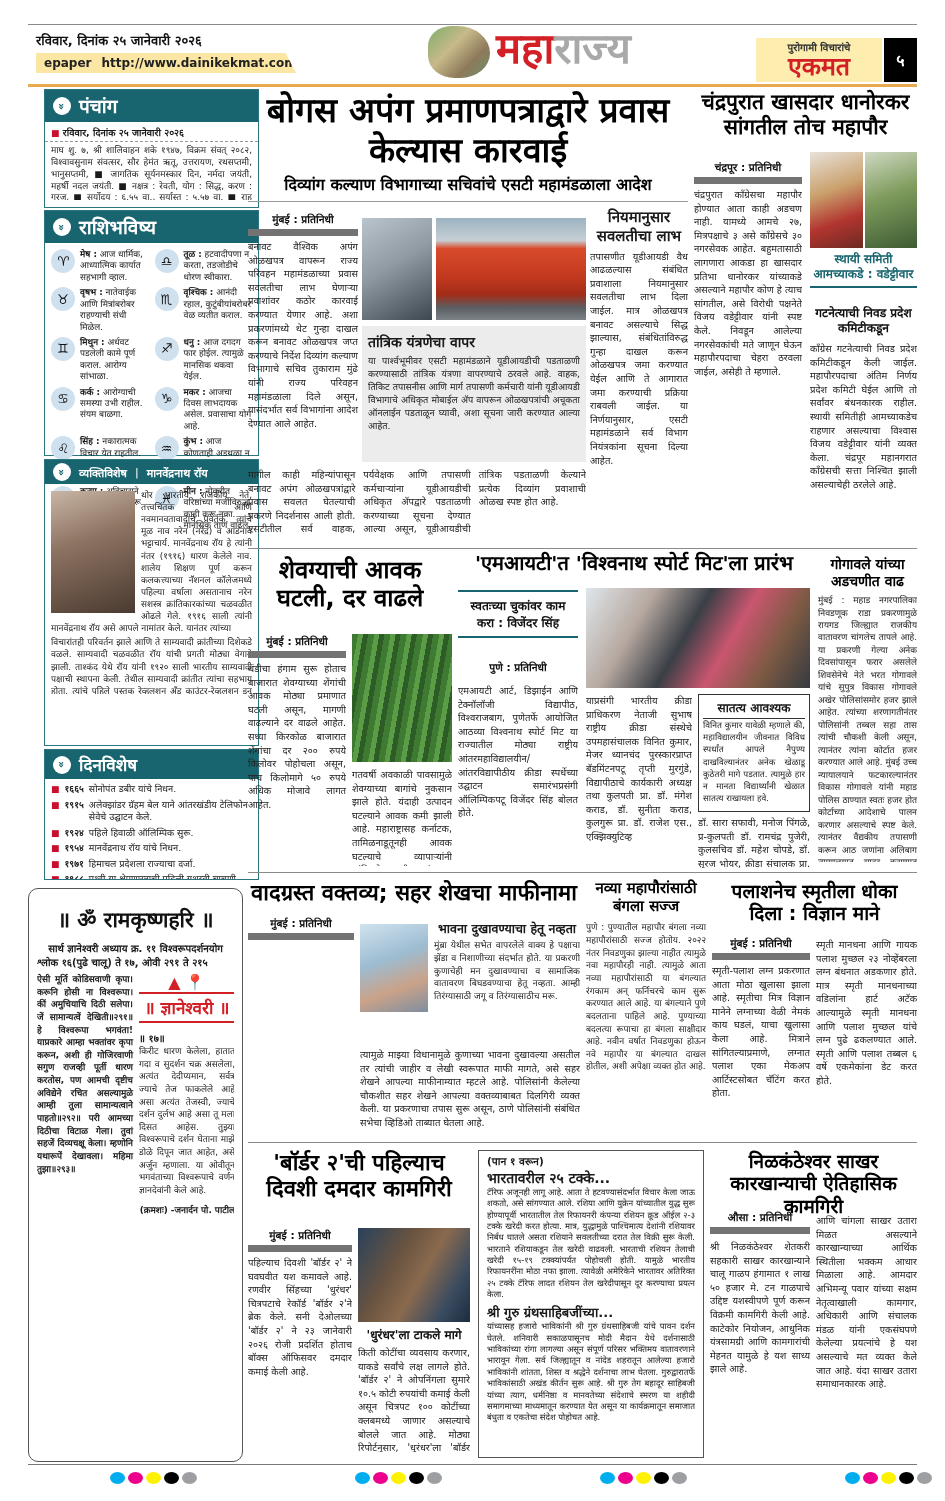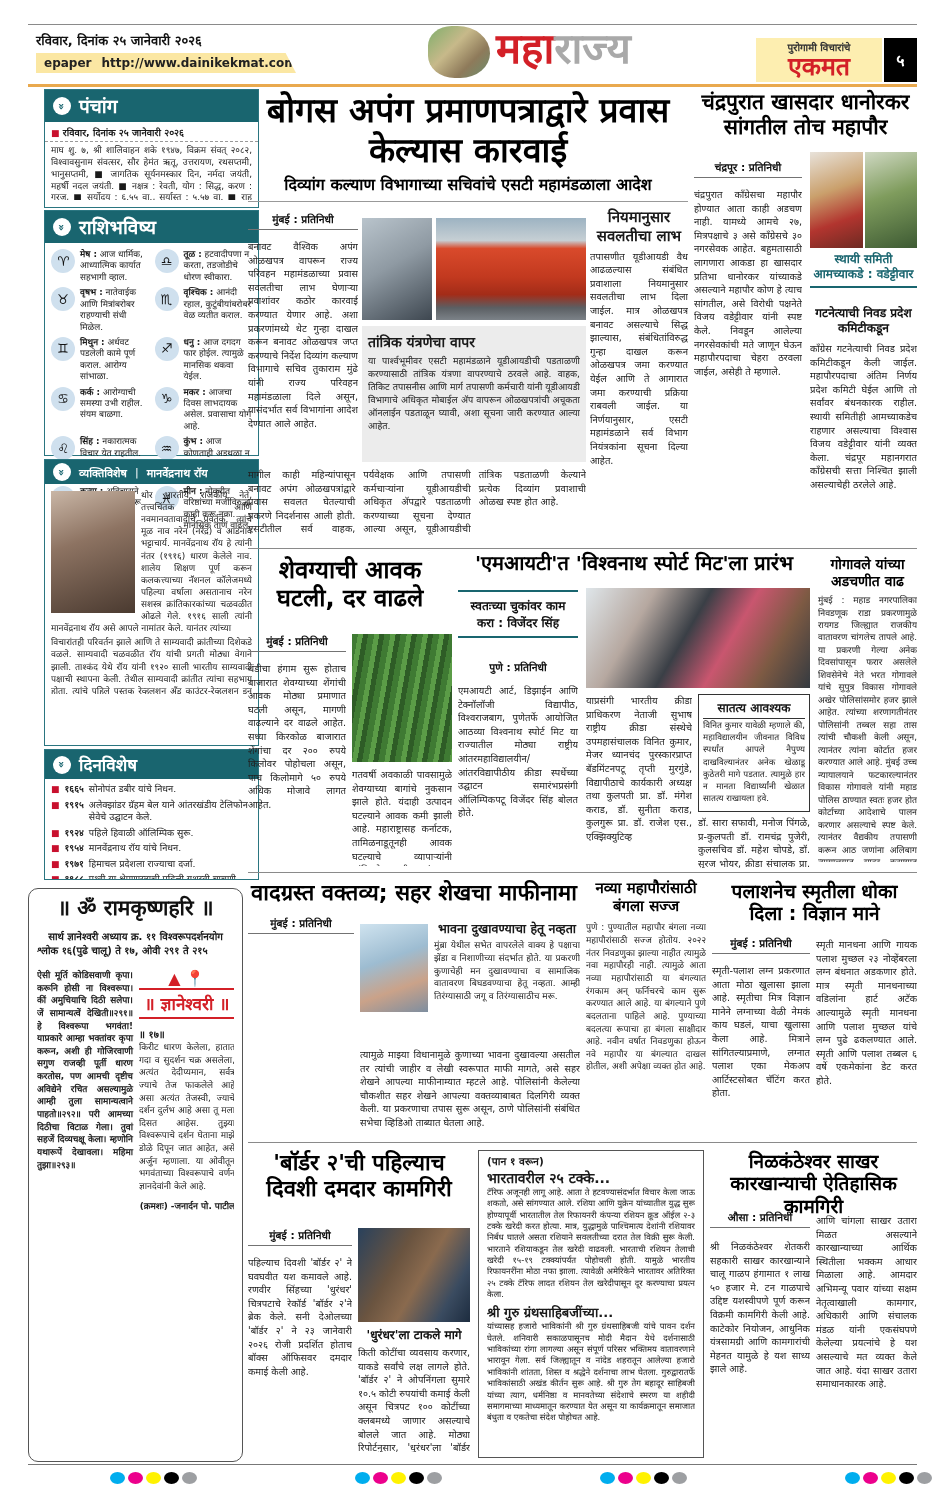--- a/index.html
+++ b/index.html
@@ -2,21 +2,21 @@
 <html><head>
 <meta charset="utf-8">
 <style>
   * { margin:0; padding:0; box-sizing:border-box; }
   body { background:#e8e8e8; font-family:"DejaVu Sans", sans-serif; }
   .page { position:relative; width:945px; height:1501px; background:#fff; margin:0 auto; overflow:hidden; color:#1a1a1a; }
   .abs { position:absolute; }
   .rule-h { position:absolute; background:#8a8a8a; height:1px; }
   .jt { text-align:justify; }
   .body-txt { font-size:9.6px; line-height:1.42; color:#222; overflow:hidden; }
-  .byline { font-weight:bold; font-size:10.5px; text-align:center; border-bottom:1px solid #737373; padding-bottom:3px; color:#111; }
+  .byline { font-weight:bold; font-size:10.5px; text-align:center; border-bottom:7px solid #737373; padding-bottom:3px; color:#111; }
   .headline { font-weight:bold; color:#000; text-align:center; line-height:1.18; }
   
   .ribbon { background:#fbe7a3; display:flex; align-items:center; gap:5px; padding:3px 14px 3px 8px;
             clip-path:polygon(0 0, 96% 0, 100% 100%, 0 100%); font-size:12px; font-weight:bold; color:#222; }
   .epaper-dot { width:12px; height:12px; border-radius:50%; background:#c8102e; display:inline-block; }
   .masthead1 { color:#d32027; font-weight:bold; }
   .masthead2 { color:#a9a9a9; font-weight:bold; }
   .brand-box { background:#fdeeb0; text-align:center; padding:2px 10px; }
   .brand-tag { font-size:10px; font-weight:bold; color:#333; }
   .brand-name { font-size:25px; font-weight:bold; color:#d32027; line-height:1; }
@@ -29,21 +29,21 @@
   .chev-circ { width:18px; height:18px; border-radius:50%; background:#fff; color:#19656f; display:flex; align-items:center; justify-content:center; font-weight:bold; font-size:11px; flex:0 0 auto; }
   .chev-circ span { transform:rotate(90deg); display:block; }
   .sq { color:#c8102e; font-size:9px; }
   .zod-grid { display:grid; grid-template-columns:1fr 1fr; gap:4px 6px; padding:6px; }
   .zod-item { display:flex; gap:5px; }
   .zod-ic { width:24px; height:24px; border-radius:50%; background:#cfe0ee; color:#111; display:flex; align-items:center; justify-content:center; font-size:13px; flex:0 0 auto; }
   .zod-txt { font-size:8.8px; line-height:1.3; }
   .zod-sign { font-weight:bold; }
   .din-item { display:flex; gap:5px; font-size:9.3px; line-height:1.35; margin-bottom:3px; }
   .din-year { font-weight:bold; }
-  .ram-box { border:1.5px solid #555; border-radius:10px; padding:4px 8px; }
+  .ram-box { border:1.5px solid #555; border-radius:10px; padding:16px 8px; }
   .photo { background:#999; }
   .cap { font-weight:bold; text-align:center; color:#111; }
   .inset-title { font-weight:bold; font-size:12.5px; text-align:center; }
   .kicker { border-top:2px solid #19656f; border-bottom:2px solid #19656f; font-weight:bold; font-size:12px; text-align:center; padding:5px 2px; color:#111; }
   .gray-box { background:#ececec; padding:6px; }
   .dots { position:absolute; display:flex; gap:3px; }
   .dot { width:15px; height:12px; border-radius:50%; }
   .d1{background:#00adee}.d2{background:#ec008c}.d3{background:#fff200}.d4{background:#000}.d5{background:#9d9fa2}
 </style>
 </head>
@@ -198,21 +198,21 @@
           <span>पृथ्वी या क्षेपणास्त्राची पहिली यशस्वी चाचणी.</span>
         </div>
 
     </div>
   </div>
 
   <div class="abs ram-box" style="left:28px; top:888px; width:215px; height:574px;">
     <div style="text-align:center; font-size:21px; font-weight:bold; color:#111;">॥ ॐ रामकृष्णहरि ॥</div>
     <div style="text-align:center; font-size:10px; font-weight:bold; margin-top:8px;">सार्थ ज्ञानेश्वरी अध्याय क्र. ११ विश्वरूपदर्शनयोग</div>
     <div style="text-align:left; font-size:10px; font-weight:bold;">श्लोक १६(पुढे चालू) ते १७, ओवी २९१ ते २१५</div>
-    <div style="position:relative; margin-top:12px; height:460px; overflow:hidden;">
+    <div style="position:relative; margin-top:4px; height:460px; overflow:hidden;">
       <div class="jt" style="position:absolute; left:0; top:0; width:96px; font-size:8.9px; line-height:1.42; font-weight:bold; color:#222;">ऐसी मूर्ति कोडिसवाणी कृपा। करूनि होसी ना विश्वरूपा। कीं अमुचियाचि दिठी सलेपा। जें सामान्यत्वें देखिती॥२९१॥ हे विश्वरूपा भगवंता! याप्रकारे आम्हा भक्तांवर कृपा करून, अशी ही गोजिरवाणी सगुण राजव्ही पूर्ती धारण करतोस, पण आमची दृष्टीच अविद्येने रचित असल्यामुळे आम्ही तुला सामान्यत्वाने पाहतो॥२९२॥ परी आमच्या दिठीचा विटाळ गेला। तुवां सहजें दिव्यचक्षू केला। म्हणोनि यथारूपें देखावला। महिमा तुझा॥२९३॥</div>
       <div style="position:absolute; left:102px; top:0; width:96px;">
         <div style="text-align:center;">
           <span style="color:#d32027; font-size:16px;">▲</span>
           <span style="color:#d32027; font-size:16px;">📍</span>
           <div style="color:#d32027; font-weight:bold; font-size:17px; border-top:2px solid #d32027; border-bottom:2px solid #d32027; padding:2px 0;">
             ॥ <span>ज्ञानेश्वरी</span> ॥
           </div>
         </div>
         <div style="font-weight:bold; font-size:10px; margin-top:8px;">॥ १७॥</div>

